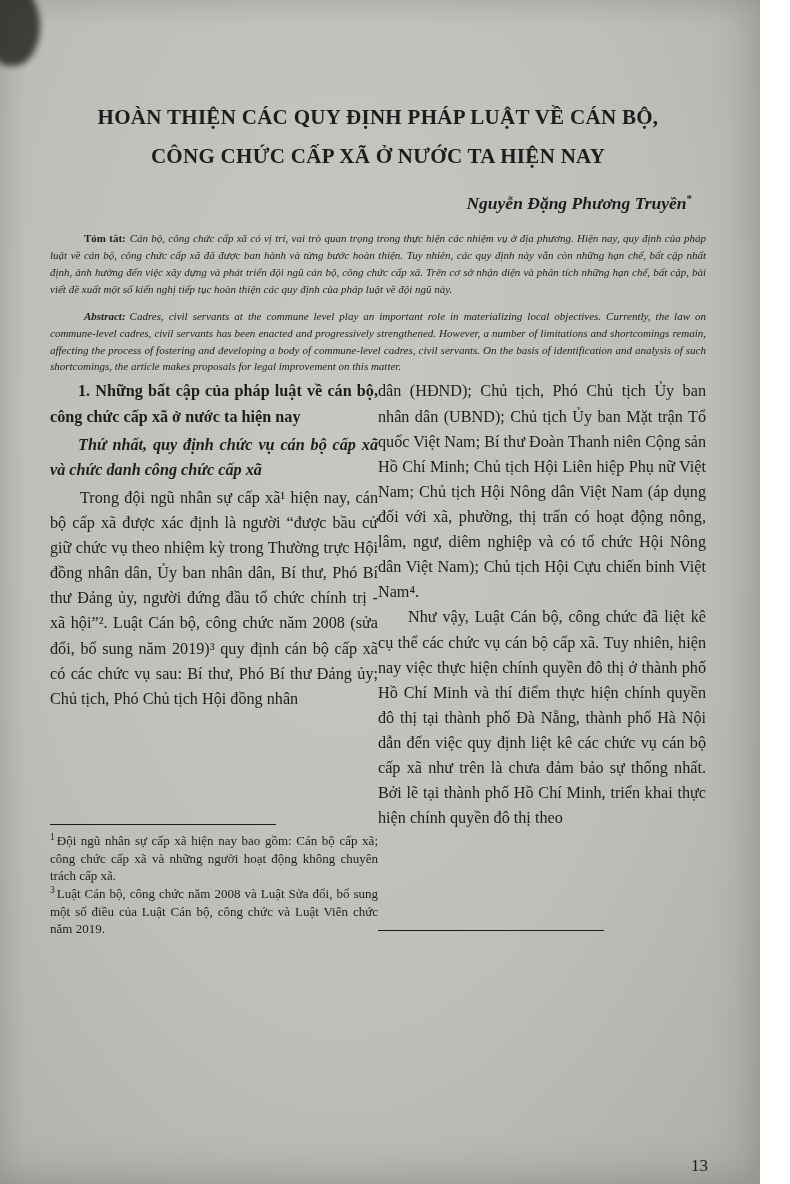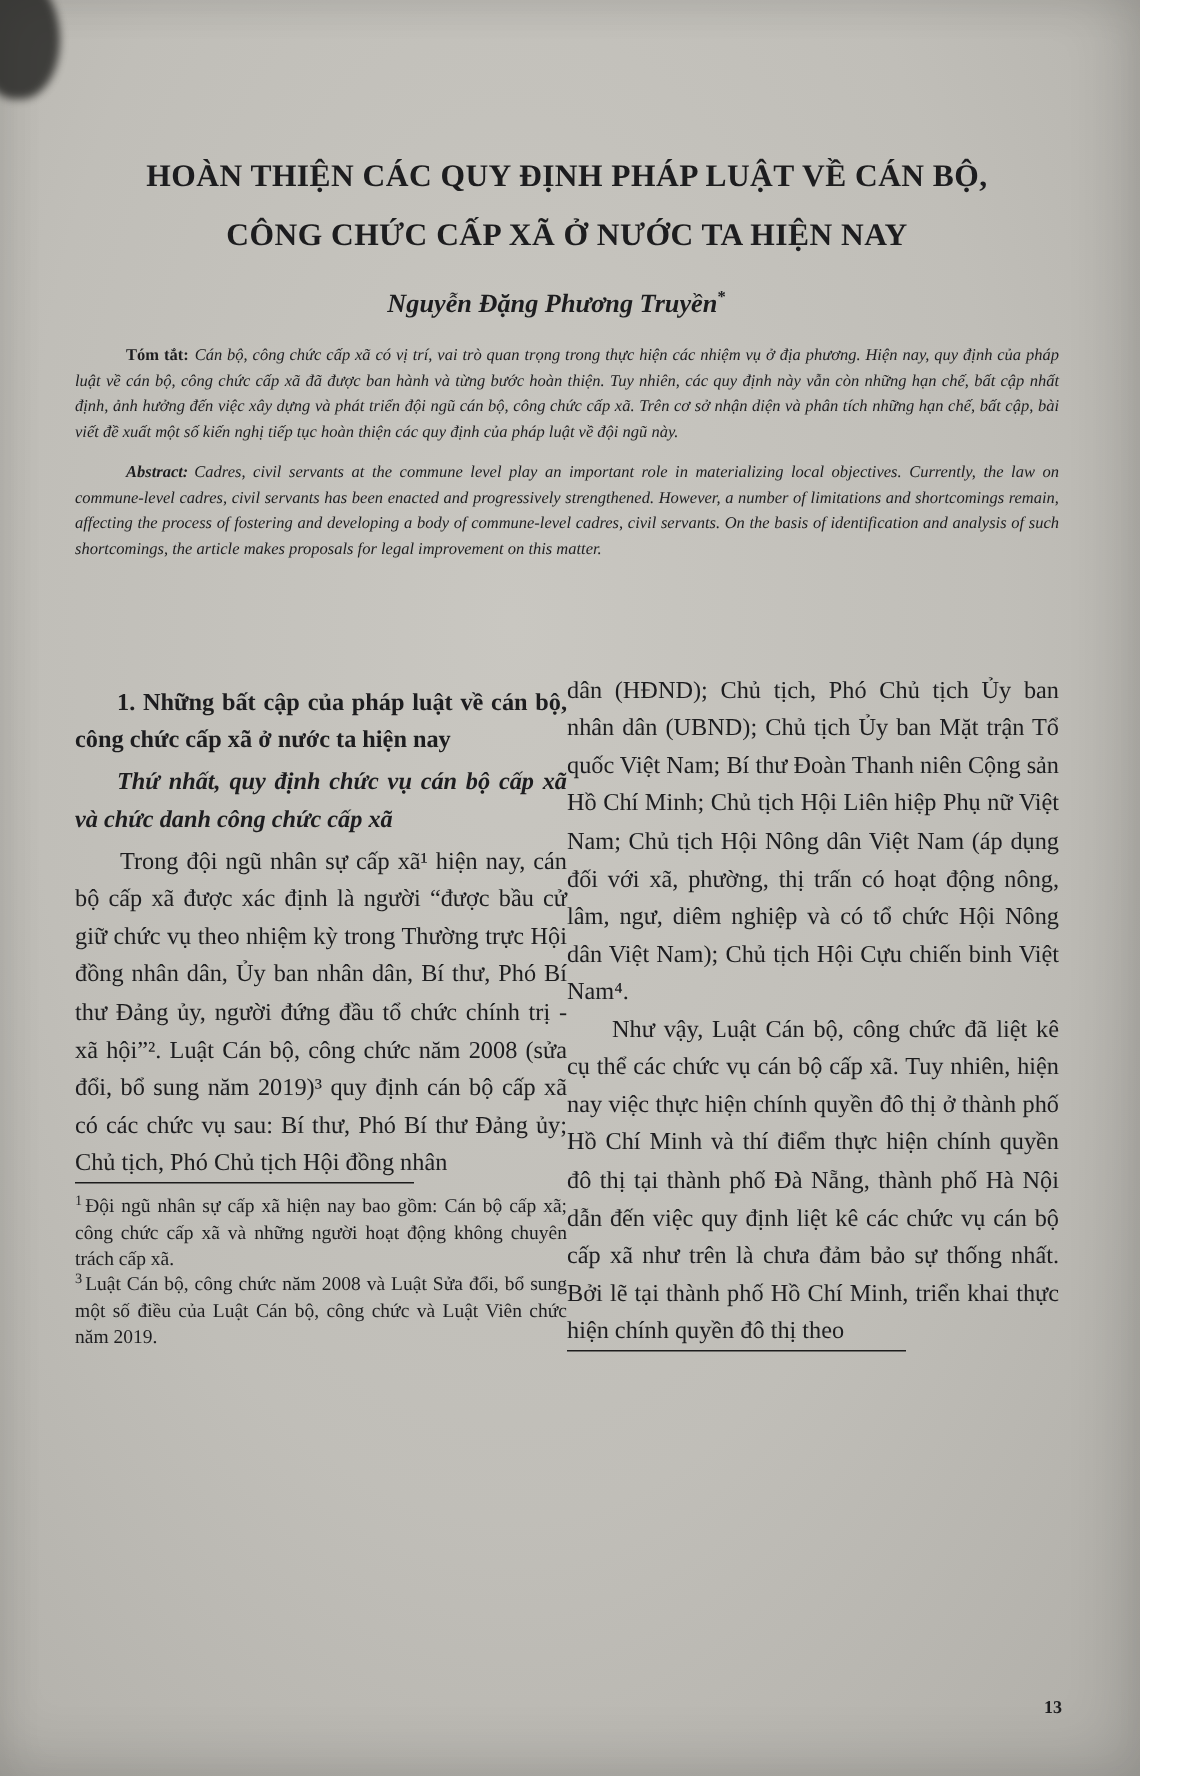--- a/index.html
+++ b/index.html
@@ -27,43 +27,42 @@
   .title{
     text-align:center;
     font-weight:bold;
     font-size:21px;
     line-height:1.86;
     letter-spacing:.3px;
   }
   .title .tl{ display:block; }
   .author{
     margin-top:16px;
-    text-align:center;
+    text-align:right;
     padding-right:14px;
     font-weight:bold;
     font-style:italic;
     font-size:17.5px;
   }
   .author sup{ font-size:11px; font-style:normal; }
   .abstract{
     margin-top:16px;
     font-size:11px;
     line-height:1.54;
     text-align:justify;
     text-indent:34px;
   }
   .abstract .it{ font-style:italic; }
   .abstract .lbl{ margin-right:4px; }
   .abstract.en{ margin-top:10px; }
   .abstract.en .lbl{ font-style:italic;font-family:Liberation Serif, serif; }
   .columns{
     display:flex;
-    margin-top:24px;
+    margin-top:4px;
     height:558px;
-    align-items:center;
   }
   .col{
     flex:1;
     display:flex;
     flex-direction:column;
     font-size:16.2px;
     line-height:1.55;
     text-align:justify;
   }
   .col p.h{
@@ -87,23 +86,23 @@
   }
   .fnrule{
     width:226px;
     border-top:1.6px solid #1c1c1c;
     margin-bottom:6px;
   }
   .fn{ text-align:justify; }
   .fn sup{ font-size:9.5px; margin-right:2px; }
   .pagenum{
     position:absolute;
-    right:52px; bottom:38px;
-    font-weight:bold;
-    font-size:12px;
+    right:52px; bottom:8px;
+    font-weight:normal;
+    font-size:17px;
   }
 </style>
 </head>
 <body>
 
 <div class="page">
   <div class="artifact"></div>
 
   <h1 class="title">
     <span class="tl">HOÀN THIỆN CÁC QUY ĐỊNH PHÁP LUẬT VỀ CÁN BỘ,</span>

